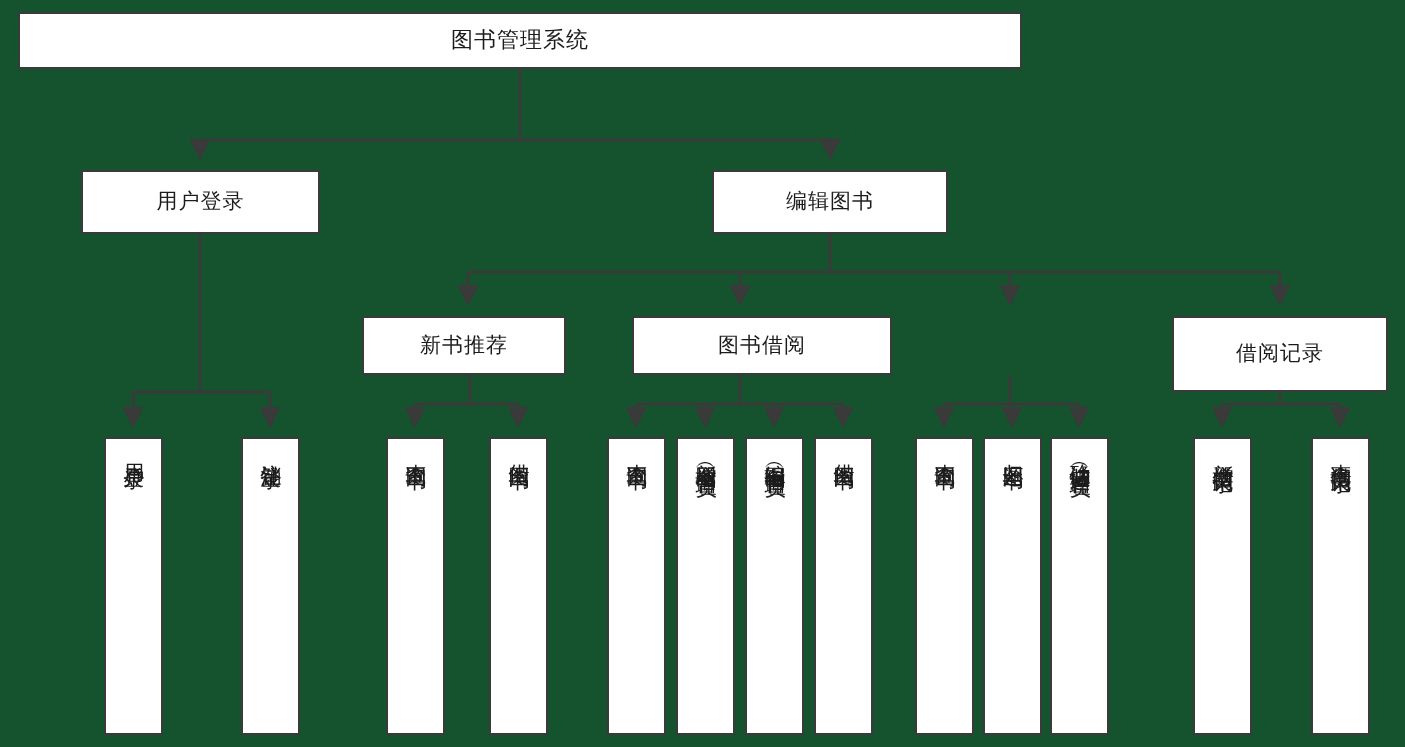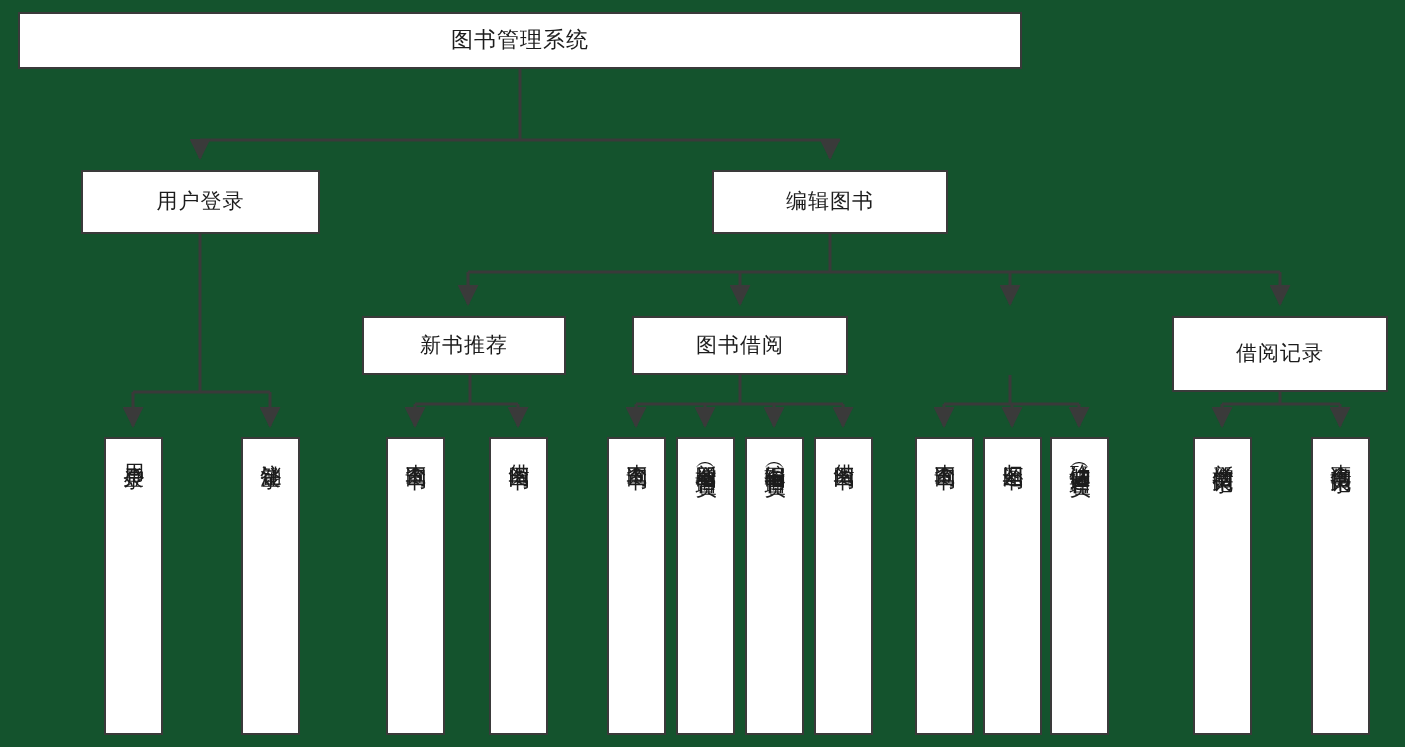--- a/index.html
+++ b/index.html
@@ -127,21 +127,21 @@
   <div class="node horiz" style="left:81px; top:170px; width:239px; height:64px;">
     <span>用户登录</span>
   </div>
   <div class="node horiz" style="left:712px; top:170px; width:236px; height:64px;">
     <span>编辑图书</span>
   </div>
 
   <div class="node horiz" style="left:362px; top:316px; width:204px; height:59px;">
     <span>新书推荐</span>
   </div>
-  <div class="node horiz" style="left:632px; top:316px; width:216px; height:59px;">
+  <div class="node horiz" style="left:632px; top:316px; width:260px; height:59px;">
     <span>图书借阅</span>
   </div>
   <div class="node horiz" style="left:1172px; top:316px; width:216px; height:76px;">
     <span>借阅记录</span>
   </div>
 
   <div class="node leaf" style="left:104px; top:437px; width:59px; height:298px;">
     <span class="vtext">用户登录</span>
   </div>
   <div class="node leaf" style="left:241px; top:437px; width:59px; height:298px;">

